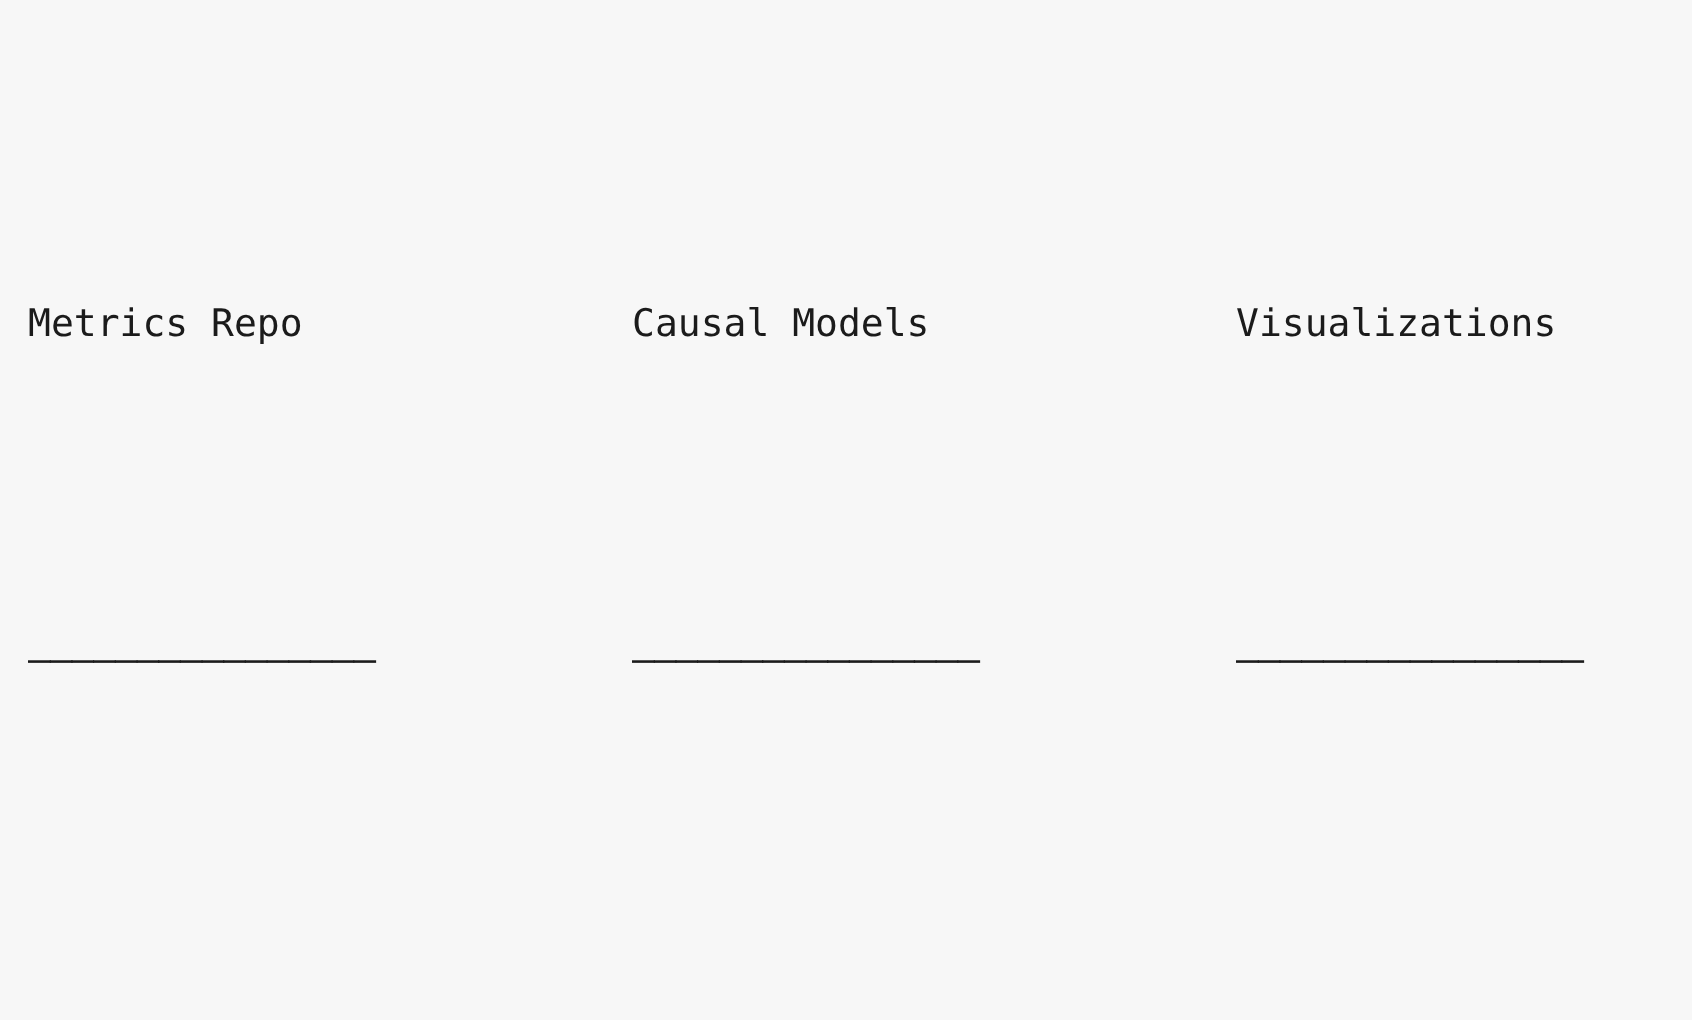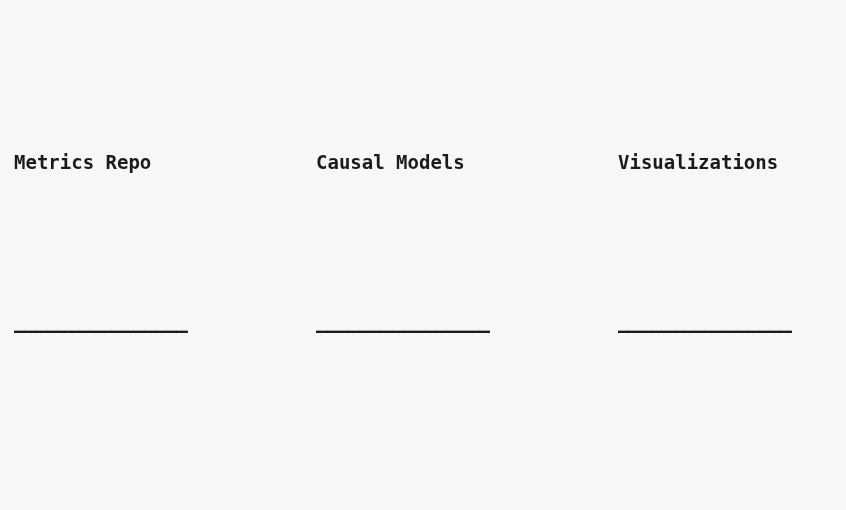--- a/index.html
+++ b/index.html
@@ -23,21 +23,20 @@
     font-size: 19px;
     line-height: 33.5px;
     letter-spacing: 0px;
     white-space: pre;
     font-family: "DejaVu Sans Mono", "Liberation Mono", monospace;
   }
   .row {
     display: block;
     height: 33.5px;
     white-space: pre;
-    font-weight: bold;
   }
   .col {
     display: inline-block;
     width: 302px;          
     vertical-align: top;
     white-space: pre;
   }
   .col.last { width: auto; }
   .rule {
     letter-spacing: -0.6px;

